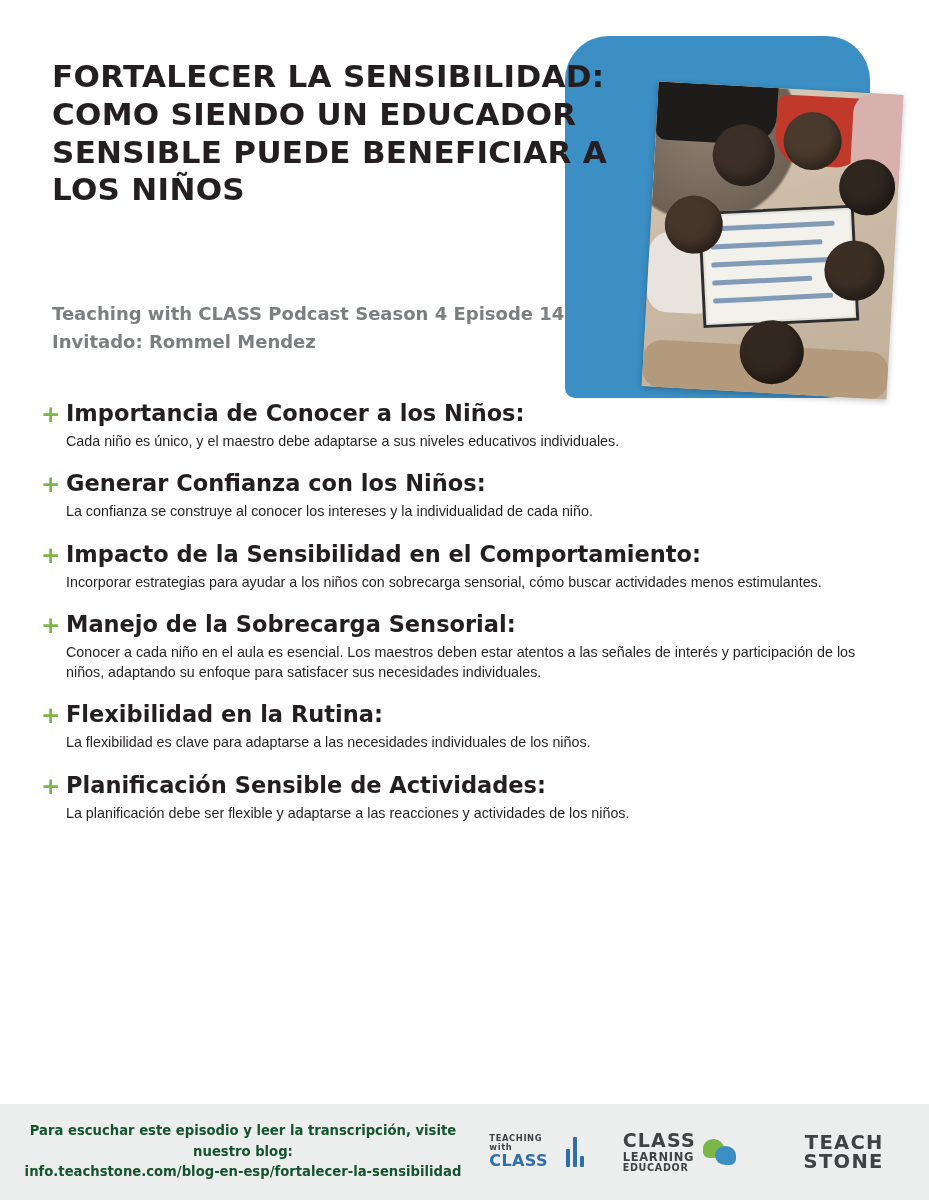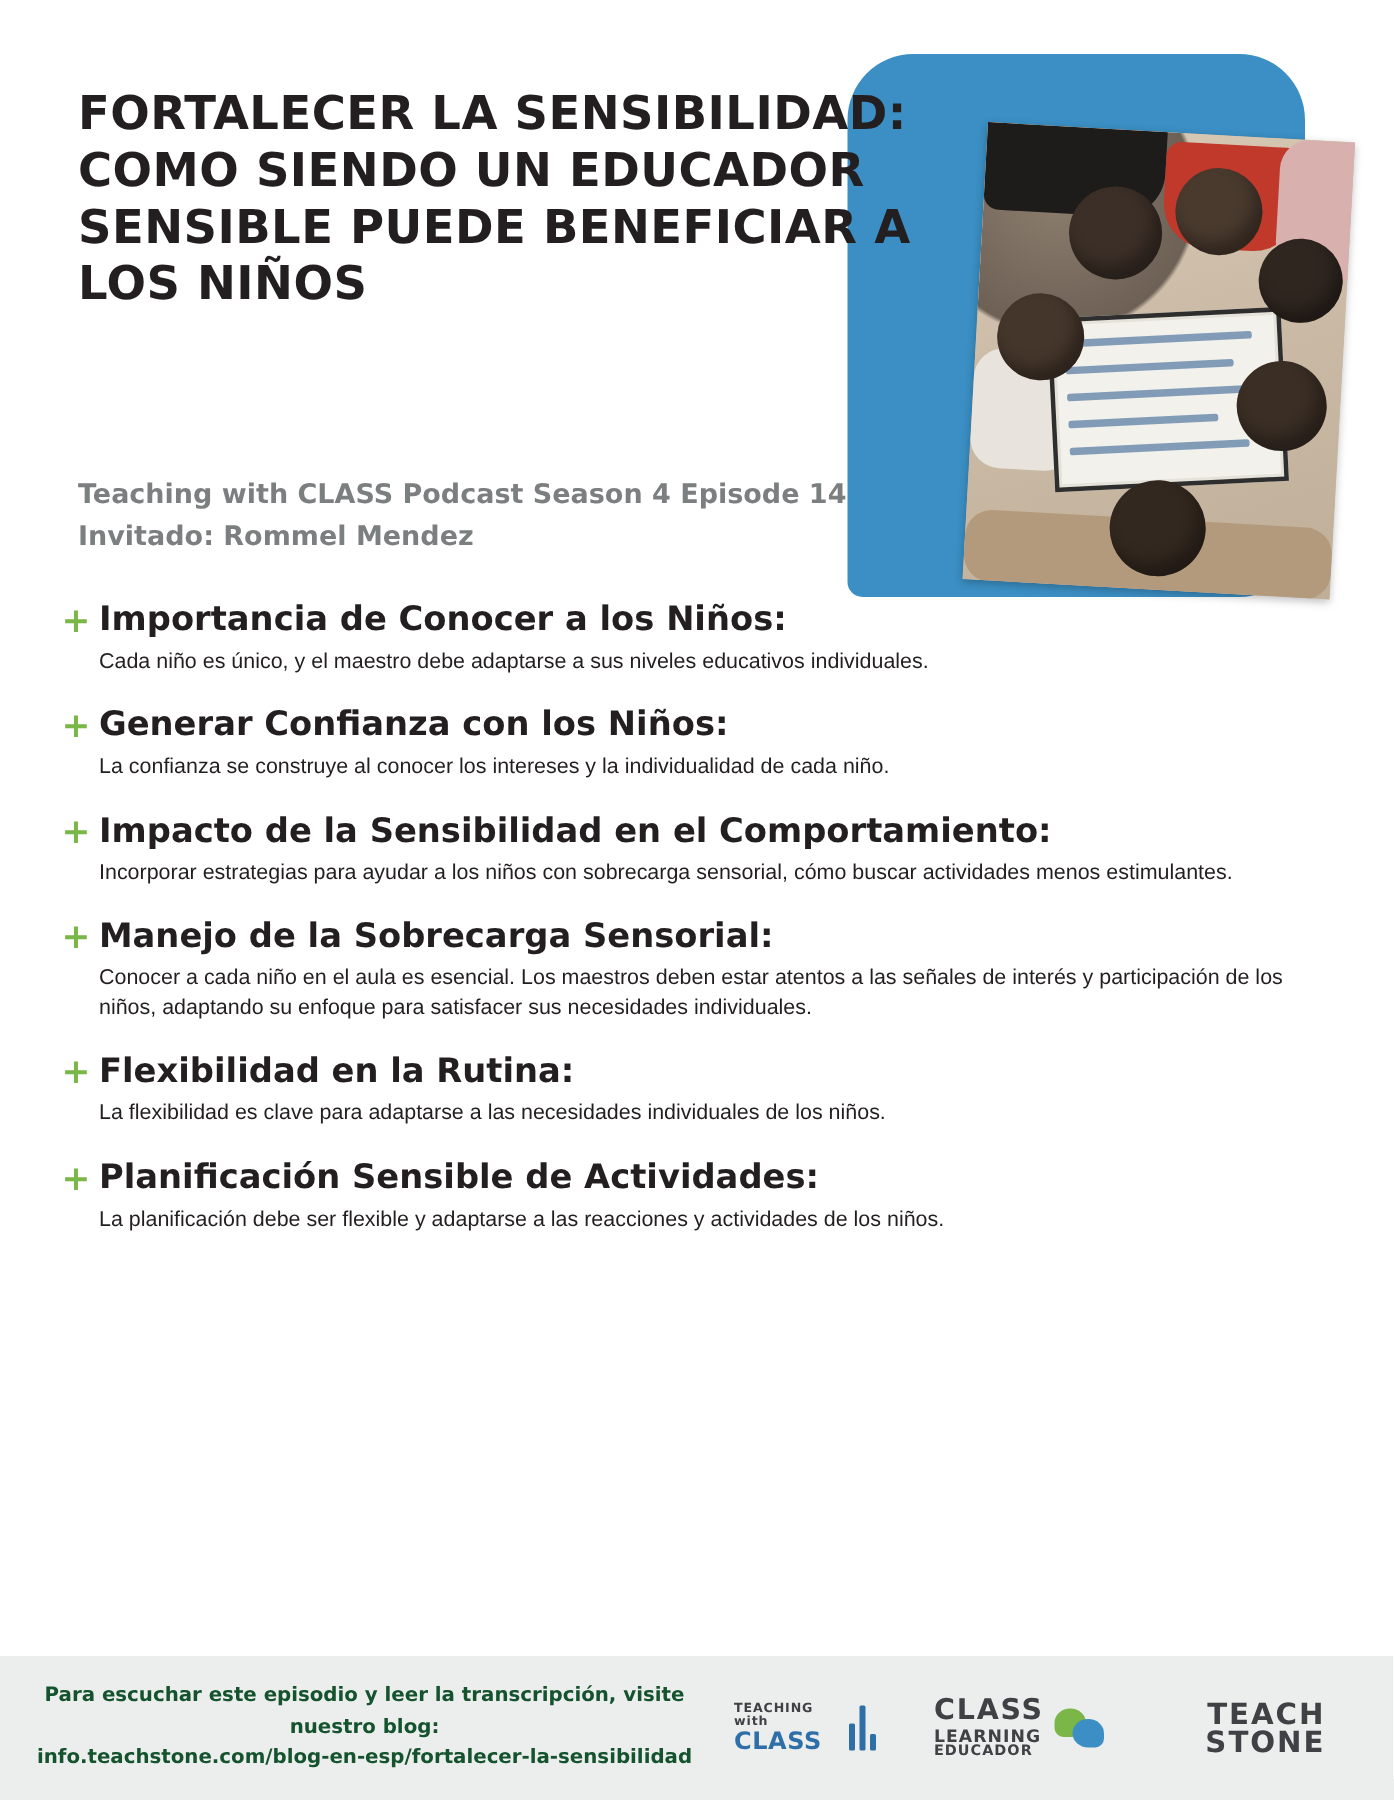--- a/index.html
+++ b/index.html
@@ -43,21 +43,21 @@
     line-height: 1.22;
     letter-spacing: 0.3px;
     color: #231f20;
     margin: 0;
     text-transform: uppercase;
   }
 
   .subtitle-block {
     position: absolute;
     left: 52px;
-    top: 316px;
+    top: 300px;
     width: 540px;
   }
 
   .subtitle-line {
     font-family: "DejaVu Sans", sans-serif;
     font-weight: bold;
     font-size: 18px;
     line-height: 1.55;
     color: #7c7f80;
     margin: 0;

